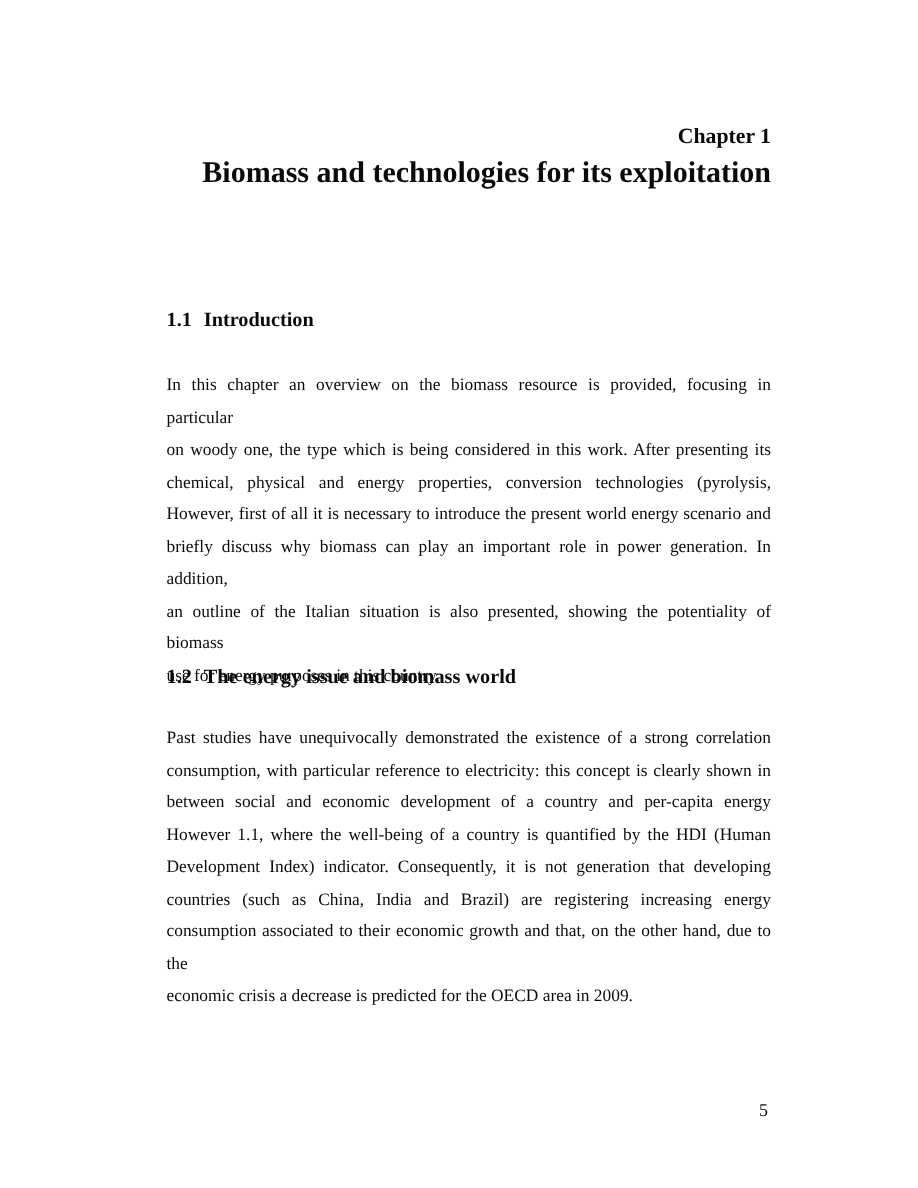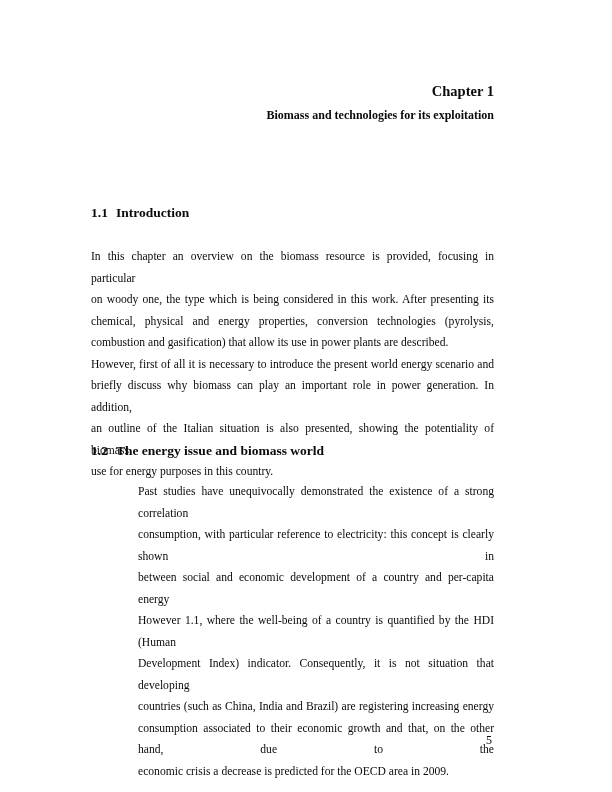--- a/index.html
+++ b/index.html
@@ -11,60 +11,60 @@
     position: relative;
     width: 612px;
     height: 792px;
     background: #ffffff;
     color: #0a0a0a;
     font-family: "Liberation Serif", "DejaVu Serif", serif;
     overflow: hidden;
   }
   .content {
     position: absolute;
-    left: 91px;
+    left: 111px;
     top: 0;
     width: 403px;
     height: 736px;
   }
   .chapter-head {
     position: absolute;
     top: 80px;
     left: 0;
     right: 0;
     text-align: right;
     font-weight: bold;
   }
   .chapter-label {
     font-size: 14.5px;
     line-height: 22px;
   }
   .chapter-title {
-    font-size: 12px;
+    font-size: 20px;
     line-height: 26px;
   }
   .sec-head {
     position: absolute;
     left: 0;
     right: 0;
     font-weight: bold;
     font-size: 13.5px;
     line-height: 17px;
   }
   .sec-head-1 { top: 204px; }
   .sec-head-2 { top: 442px; }
   .sec-num { margin-right: 8px; }
   .sec-body {
     position: absolute;
     left: 0;
     right: 0;
     font-size: 11.6px;
   }
   .sec-body-1 { top: 246px; }
-  .sec-body-2 { top: 481px; margin-left: 47px; }
+  .sec-body-2 { top: 481px; }
   .ln {
     line-height: 21.5px;
     text-align: justify;
     text-align-last: justify;
     word-spacing: 0.02em;
   }
   .ln.para-end {
     text-align-last: left;
     word-spacing: normal;
   }
@@ -89,41 +89,40 @@
 
     <div class="sec-head sec-head-1">
       <span class="sec-num">1.1</span><span>Introduction</span>
     </div>
 
     <div class="sec-body sec-body-1">
       <div>
         <div class="ln">In this chapter an overview on the biomass resource is provided, focusing in particular</div>
         <div class="ln">on woody one, the type which is being considered in this work. After presenting its</div>
         <div class="ln">chemical, physical and energy properties, conversion technologies (pyrolysis,</div>
-        <div class="ln para-end">combustion and gasification) that allow its use in power plants are described.</div>
       </div>
       <div>
         <div class="ln">However, first of all it is necessary to introduce the present world energy scenario and</div>
         <div class="ln">briefly discuss why biomass can play an important role in power generation. In addition,</div>
         <div class="ln">an outline of the Italian situation is also presented, showing the potentiality of biomass</div>
         <div class="ln para-end">use for energy purposes in this country.</div>
       </div>
     </div>
 
     <div class="sec-head sec-head-2">
       <span class="sec-num">1.2</span><span>The energy issue and biomass world</span>
     </div>
 
     <div class="sec-body sec-body-2">
       <div>
         <div class="ln">Past studies have unequivocally demonstrated the existence of a strong correlation</div>
         <div class="ln">consumption, with particular reference to electricity: this concept is clearly shown in</div>
         <div class="ln">between social and economic development of a country and per-capita energy</div>
         <div class="ln">However 1.1, where the well-being of a country is quantified by the HDI (Human</div>
-        <div class="ln">Development Index) indicator. Consequently, it is not situation that developing</div>
+        <div class="ln">Development Index) indicator. Consequently, it is not generation that developing</div>
         <div class="ln">countries (such as China, India and Brazil) are registering increasing energy</div>
         <div class="ln">consumption associated to their economic growth and that, on the other hand, due to the</div>
         <div class="ln para-end">economic crisis a decrease is predicted for the OECD area in 2009.</div>
       </div>
     </div>
 
     <div class="page-num">5</div>
 
   </div>
 </div>

